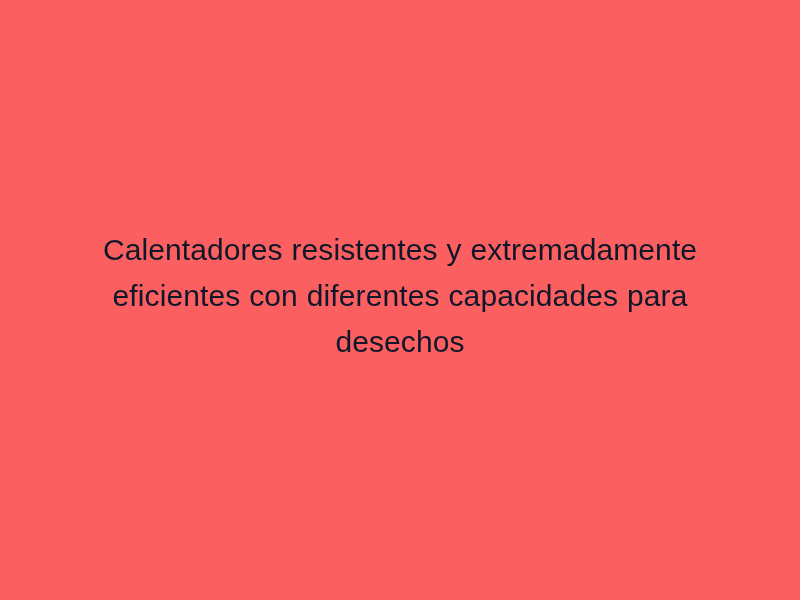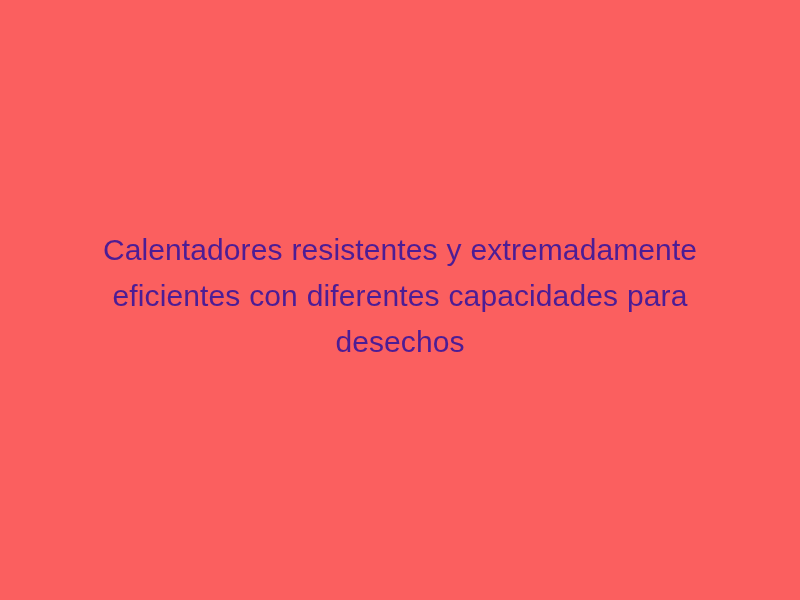--- a/index.html
+++ b/index.html
@@ -50,16 +50,16 @@
     text-align: center;
     text-rendering: optimizeLegibility;
   }
 </style>
 </head>
 <body>
 
 <div class="banner" style="background-color: rgb(251, 95, 95);">
 
   <div class="headline-block">
-    <h1 class="headline" style="color: #4c1d95;">Calentadores resistentes y extremadamente eficientes con diferentes capacidades para desechos</h1>
+    <h1 class="headline" style="color: #0f172a;">Calentadores resistentes y extremadamente eficientes con diferentes capacidades para desechos</h1>
   </div>
 
 </div>
 
 </body></html>

